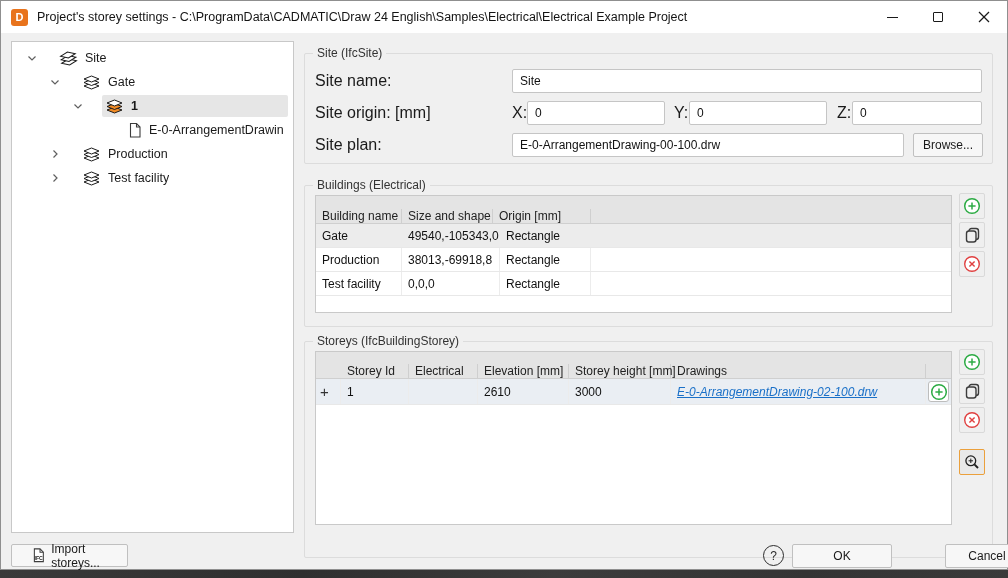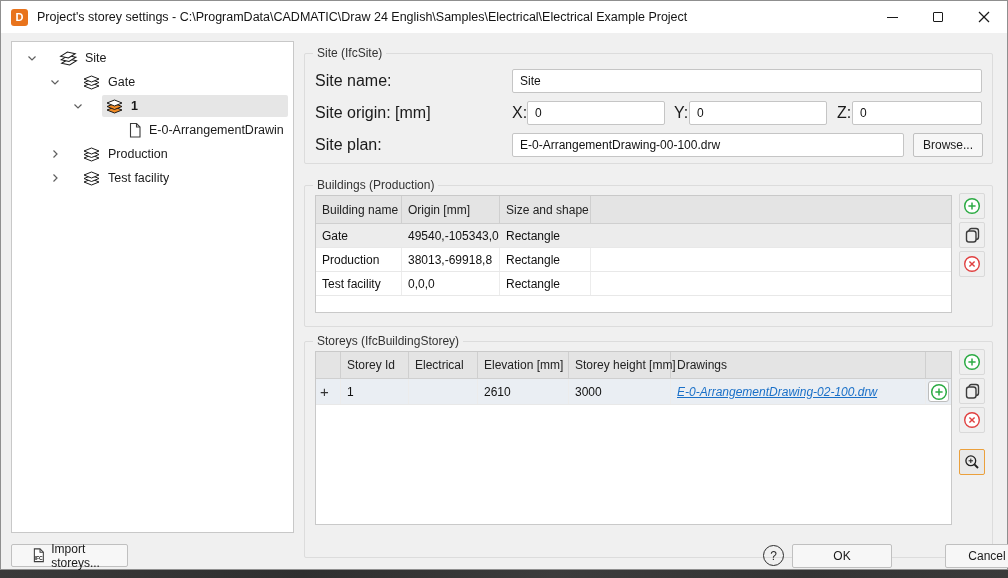--- a/index.html
+++ b/index.html
@@ -54,21 +54,21 @@
     border-radius: 2px; font-family: "Liberation Sans", sans-serif; font-size: 12px;
     color: #111; padding: 0 7px; outline: none;
   }
   .btn {
     position: absolute; background: #f7f7f7; border: 1px solid #c0c0c0; border-radius: 2px;
     font-family: "Liberation Sans", sans-serif; font-size: 12px; color: #1a1a1a;
     display: flex; align-items: center; justify-content: center; cursor: default;
   }
   
   .tbl { position: absolute; background: #fff; border: 1px solid #c9c9c9; overflow: hidden; }
-  .thead { display: flex; background: #e4e4e4; border-bottom: 1px solid #cfcfcf; }
+  .thead { display: flex; background: #e4e4e4; border-bottom: 1px solid #cfcfcf; align-items: flex-end; }
   .th {
     font-size: 12px; color: #222; padding: 0 6px; display: flex; align-items: center;
     border-right: 1px solid #cfcfcf; white-space: nowrap; flex: none;
   }
   .th.last, .td.last { border-right: none; flex: 1; }
   .tr { display: flex; border-bottom: 1px solid #e8e8e8; }
   .td {
     font-size: 12px; color: #111; padding: 0 6px; display: flex; align-items: center;
     border-right: 1px solid #ececec; white-space: nowrap; flex: none;
   }
@@ -261,26 +261,26 @@
     <div class="lbl" style="left:369px; top:47px">Y:</div>
     <input class="tb" style="left: 384px; top: 47px; width: 138px;" value="0">
     <div class="lbl" style="left:532px; top:47px">Z:</div>
     <input class="tb" style="left: 547px; top: 47px; width: 130px;" value="0">
     <div class="lbl" style="left:10px; top:79px">Site plan:</div>
     <input class="tb" style="left: 207px; top: 79px; width: 392px;" value="E-0-ArrangementDrawing-00-100.drw">
     <div class="btn" style="left:608px; top:79px; width:70px; height:24px">Browse...</div>
   </div>
 
   <div class="group" style="left:303px; top:184px; width:689px; height:142px">
-    <div class="legend">Buildings (Production)</div>
+    <div class="legend">Buildings (Electrical)</div>
     <div class="tbl" style="left:10px; top:9px; width:637px; height:118px">
       <div class="thead" style="height:28px">
         <div class="th" style="width:86px">Building name</div>
+        <div class="th" style="width:91px">Size and shape</div>
         <div class="th" style="width:98px">Origin [mm]</div>
-        <div class="th" style="width:91px">Size and shape</div>
         <div class="th last"></div>
       </div>
       <div class="tr sel" style="height:24px">
         <div class="td" style="width:86px">Gate</div>
         <div class="td" style="width:98px">49540,-105343,0</div>
         <div class="td" style="width:91px">Rectangle</div>
         <div class="td last"></div>
       </div>
       <div class="tr" style="height:24px">
         <div class="td" style="width:86px">Production</div>

